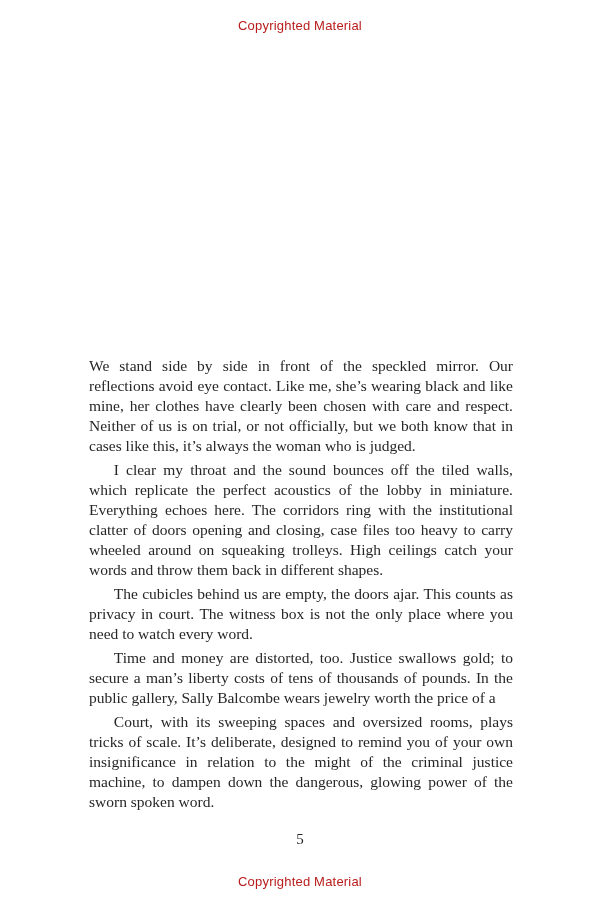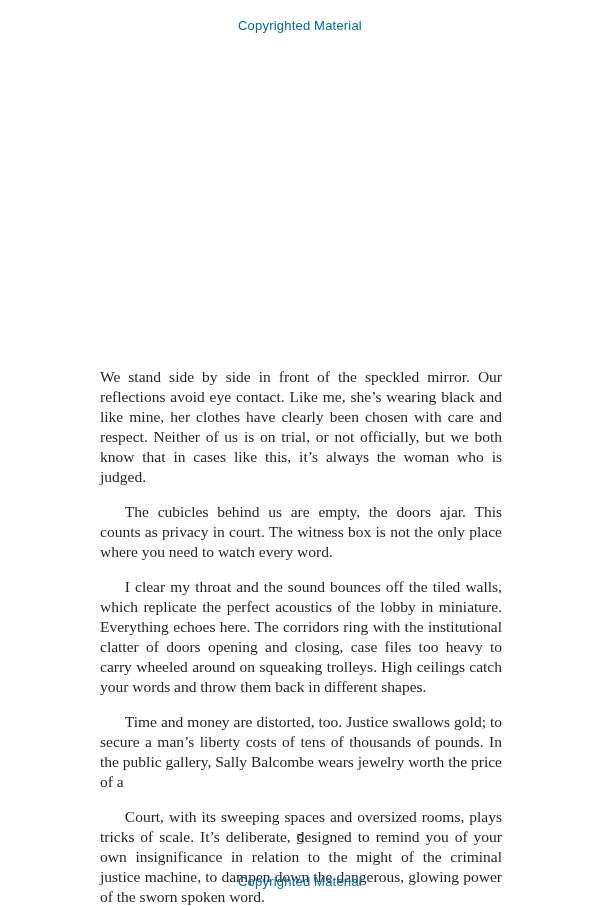--- a/index.html
+++ b/index.html
@@ -15,37 +15,37 @@
     overflow: hidden;
     font-family: "Liberation Serif", serif;
   }
   .copyright-notice {
     position: absolute;
     left: 0;
     width: 100%;
     text-align: center;
     font-family: "Liberation Sans", sans-serif;
     font-size: 13px;
-    color: #0369a1;
+    color: #b91c1c;
     letter-spacing: 0.2px;
   }
   .copyright-notice.top { top: 18px; }
   .copyright-notice.bottom { top: 874px; }
   .body-text {
     position: absolute;
     top: 352px;
     left: 85px;
     width: 432px;
     color: #262626;
     font-size: 15.5px;
     line-height: 20px;
     text-align: justify;
   }
   .body-text p {
-    margin: 15px;
+    margin: 4px;
     padding: 0;
   }
   .body-text p.indent {
     text-indent: 1.6em;
   }
   .page-number {
     position: absolute;
     top: 831px;
     left: 0;
     width: 100%;
@@ -57,22 +57,22 @@
 </style>
 </head>
 <body>
 
 <div class="page">
 
   <div class="copyright-notice top">Copyrighted Material</div>
 
   <div class="body-text">
     <p>We stand side by side in front of the speckled mirror. Our reflections avoid eye contact. Like me, she’s wearing black and like mine, her clothes have clearly been chosen with care and respect. Neither of us is on trial, or not officially, but we both know that in cases like this, it’s always the woman who is judged.</p>
+    <p class="indent">I clear my throat and the sound bounces off the tiled walls, which replicate the perfect acoustics of the lobby in miniature. Everything echoes here. The corridors ring with the institutional clatter of doors opening and closing, case files too heavy to carry wheeled around on squeaking trolleys. High ceilings catch your words and throw them back in different shapes.</p>
     <p class="indent">The cubicles behind us are empty, the doors ajar. This counts as privacy in court. The witness box is not the only place where you need to watch every word.</p>
-    <p class="indent">I clear my throat and the sound bounces off the tiled walls, which replicate the perfect acoustics of the lobby in miniature. Everything echoes here. The corridors ring with the institutional clatter of doors opening and closing, case files too heavy to carry wheeled around on squeaking trolleys. High ceilings catch your words and throw them back in different shapes.</p>
     <p class="indent">Time and money are distorted, too. Justice swallows gold; to secure a man’s liberty costs of tens of thousands of pounds. In the public gallery, Sally Balcombe wears jewelry worth the price of a</p>
     <p class="indent">Court, with its sweeping spaces and oversized rooms, plays tricks of scale. It’s deliberate, designed to remind you of your own insignificance in relation to the might of the criminal justice machine, to dampen down the dangerous, glowing power of the sworn spoken word.</p>
   </div>
 
   <div class="page-number">5</div>
 
   <div class="copyright-notice bottom">Copyrighted Material</div>
 
 </div>
 

